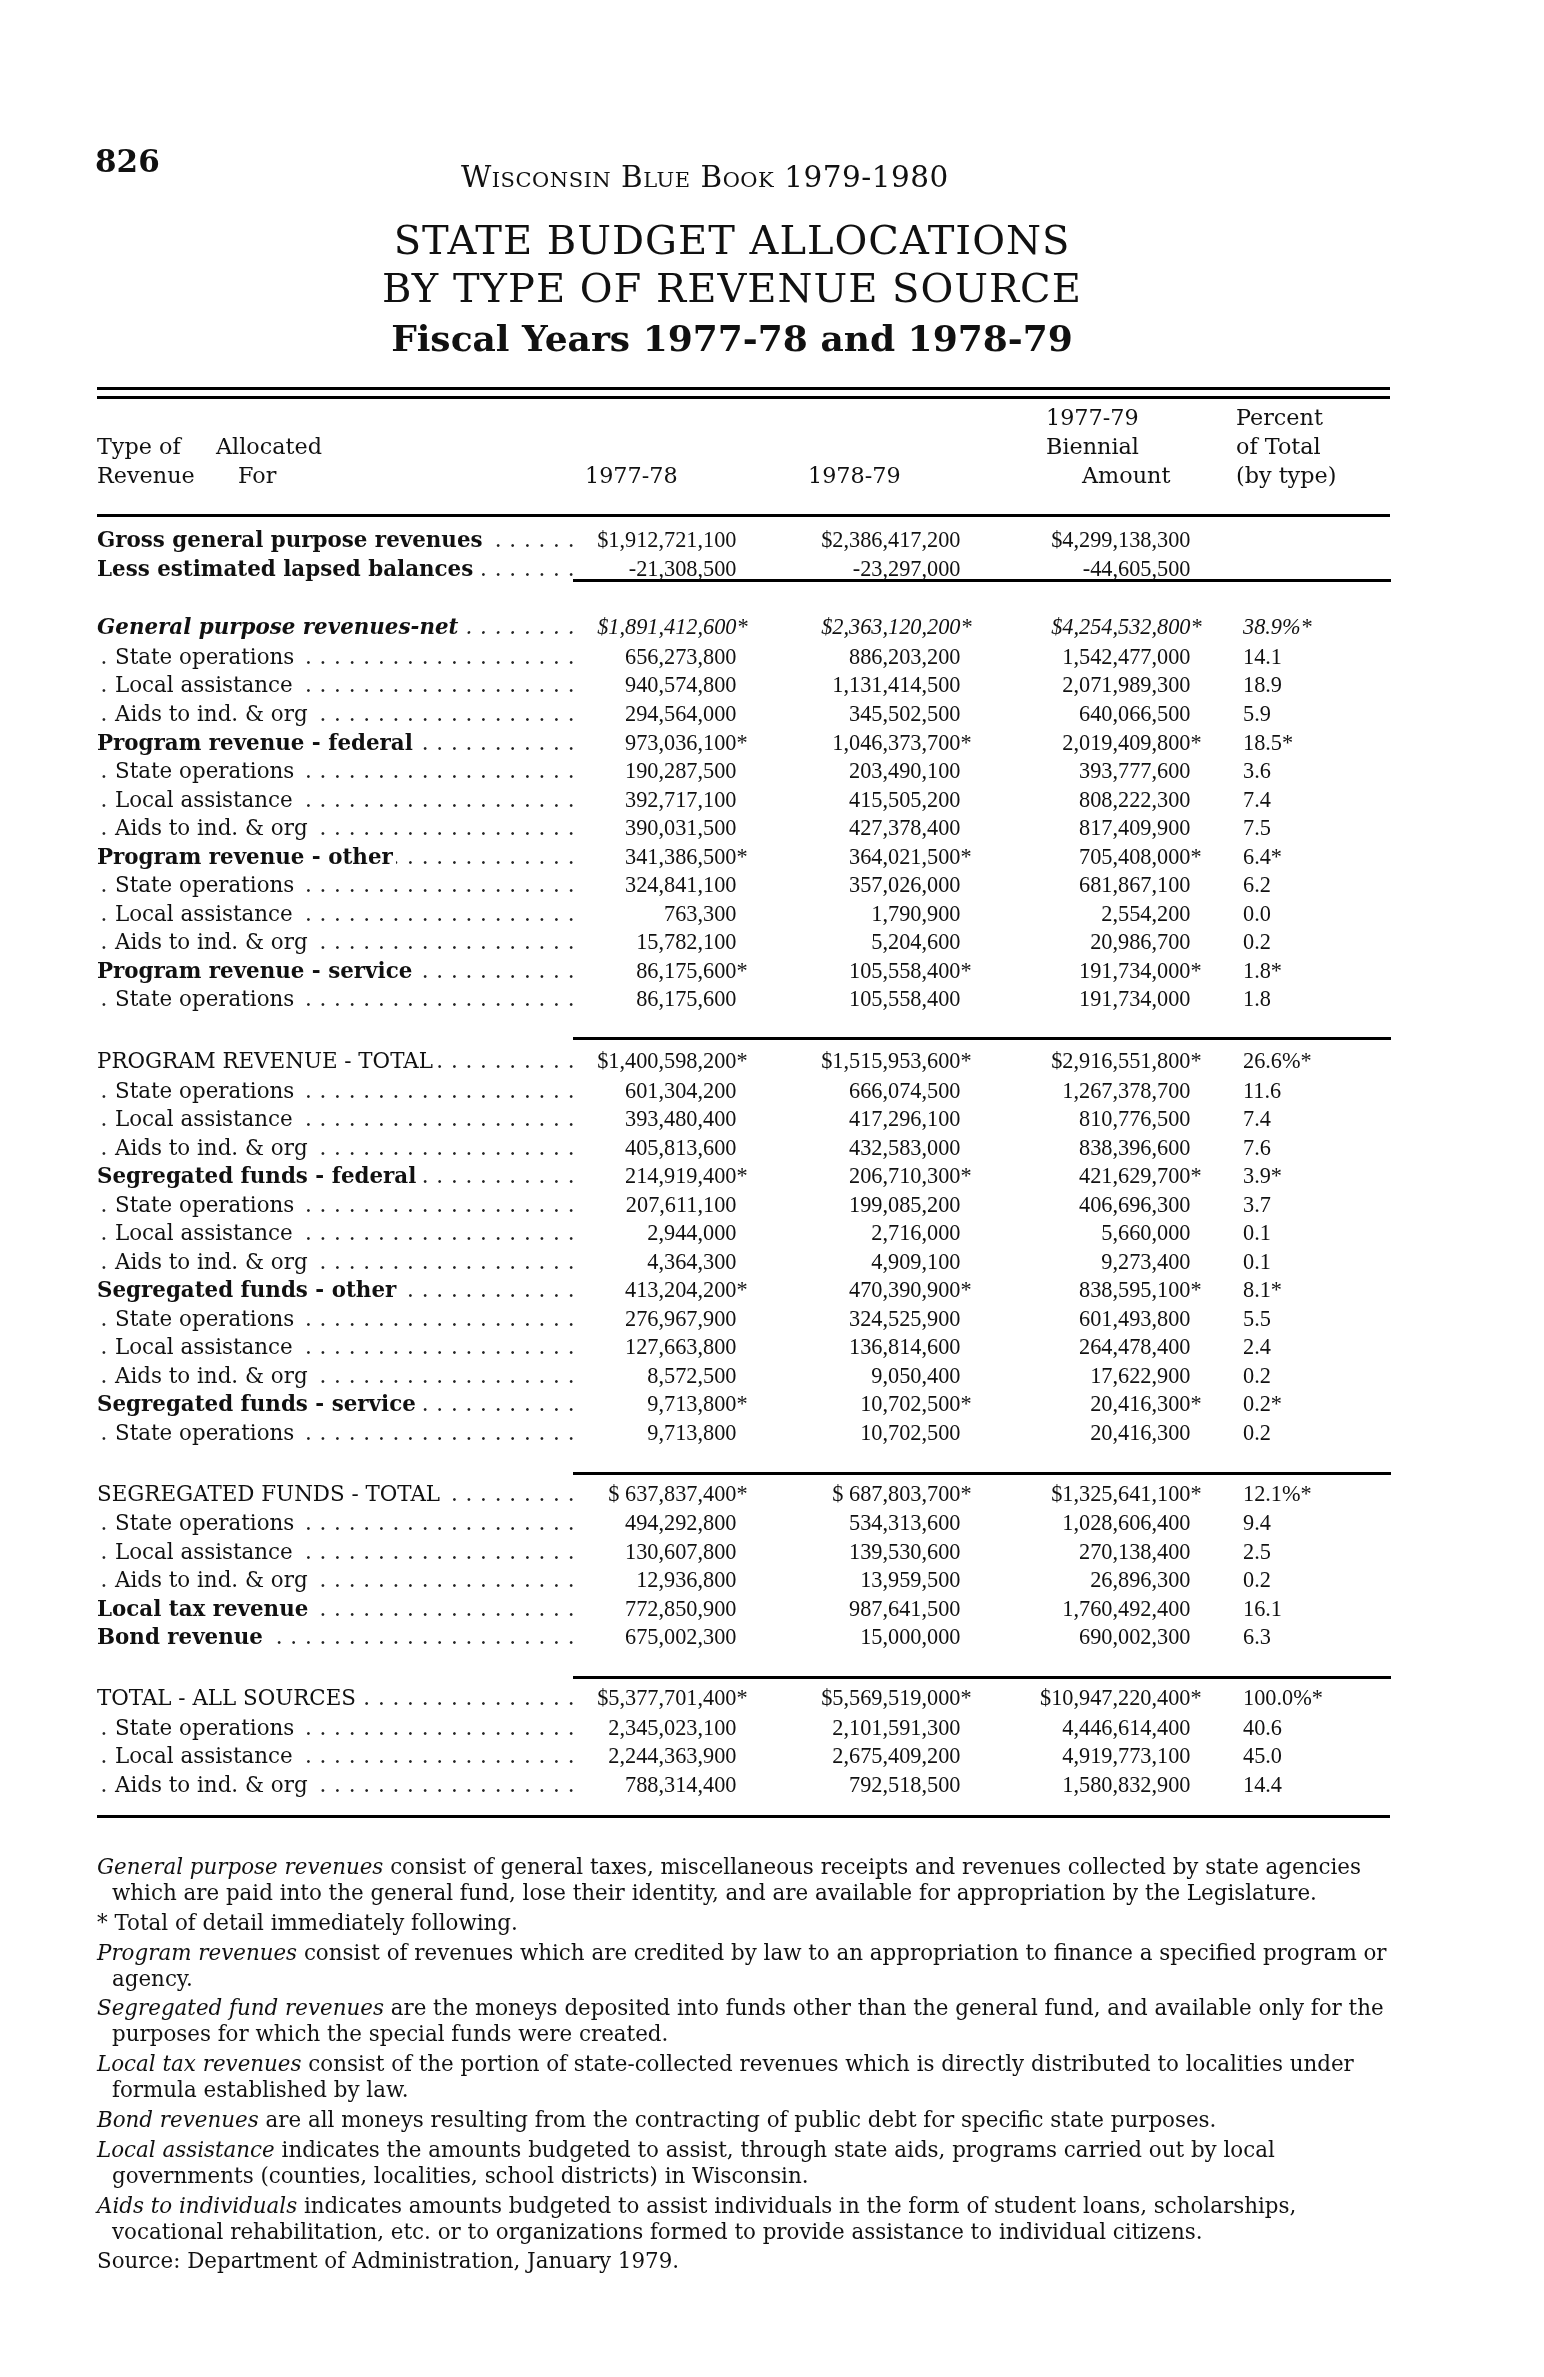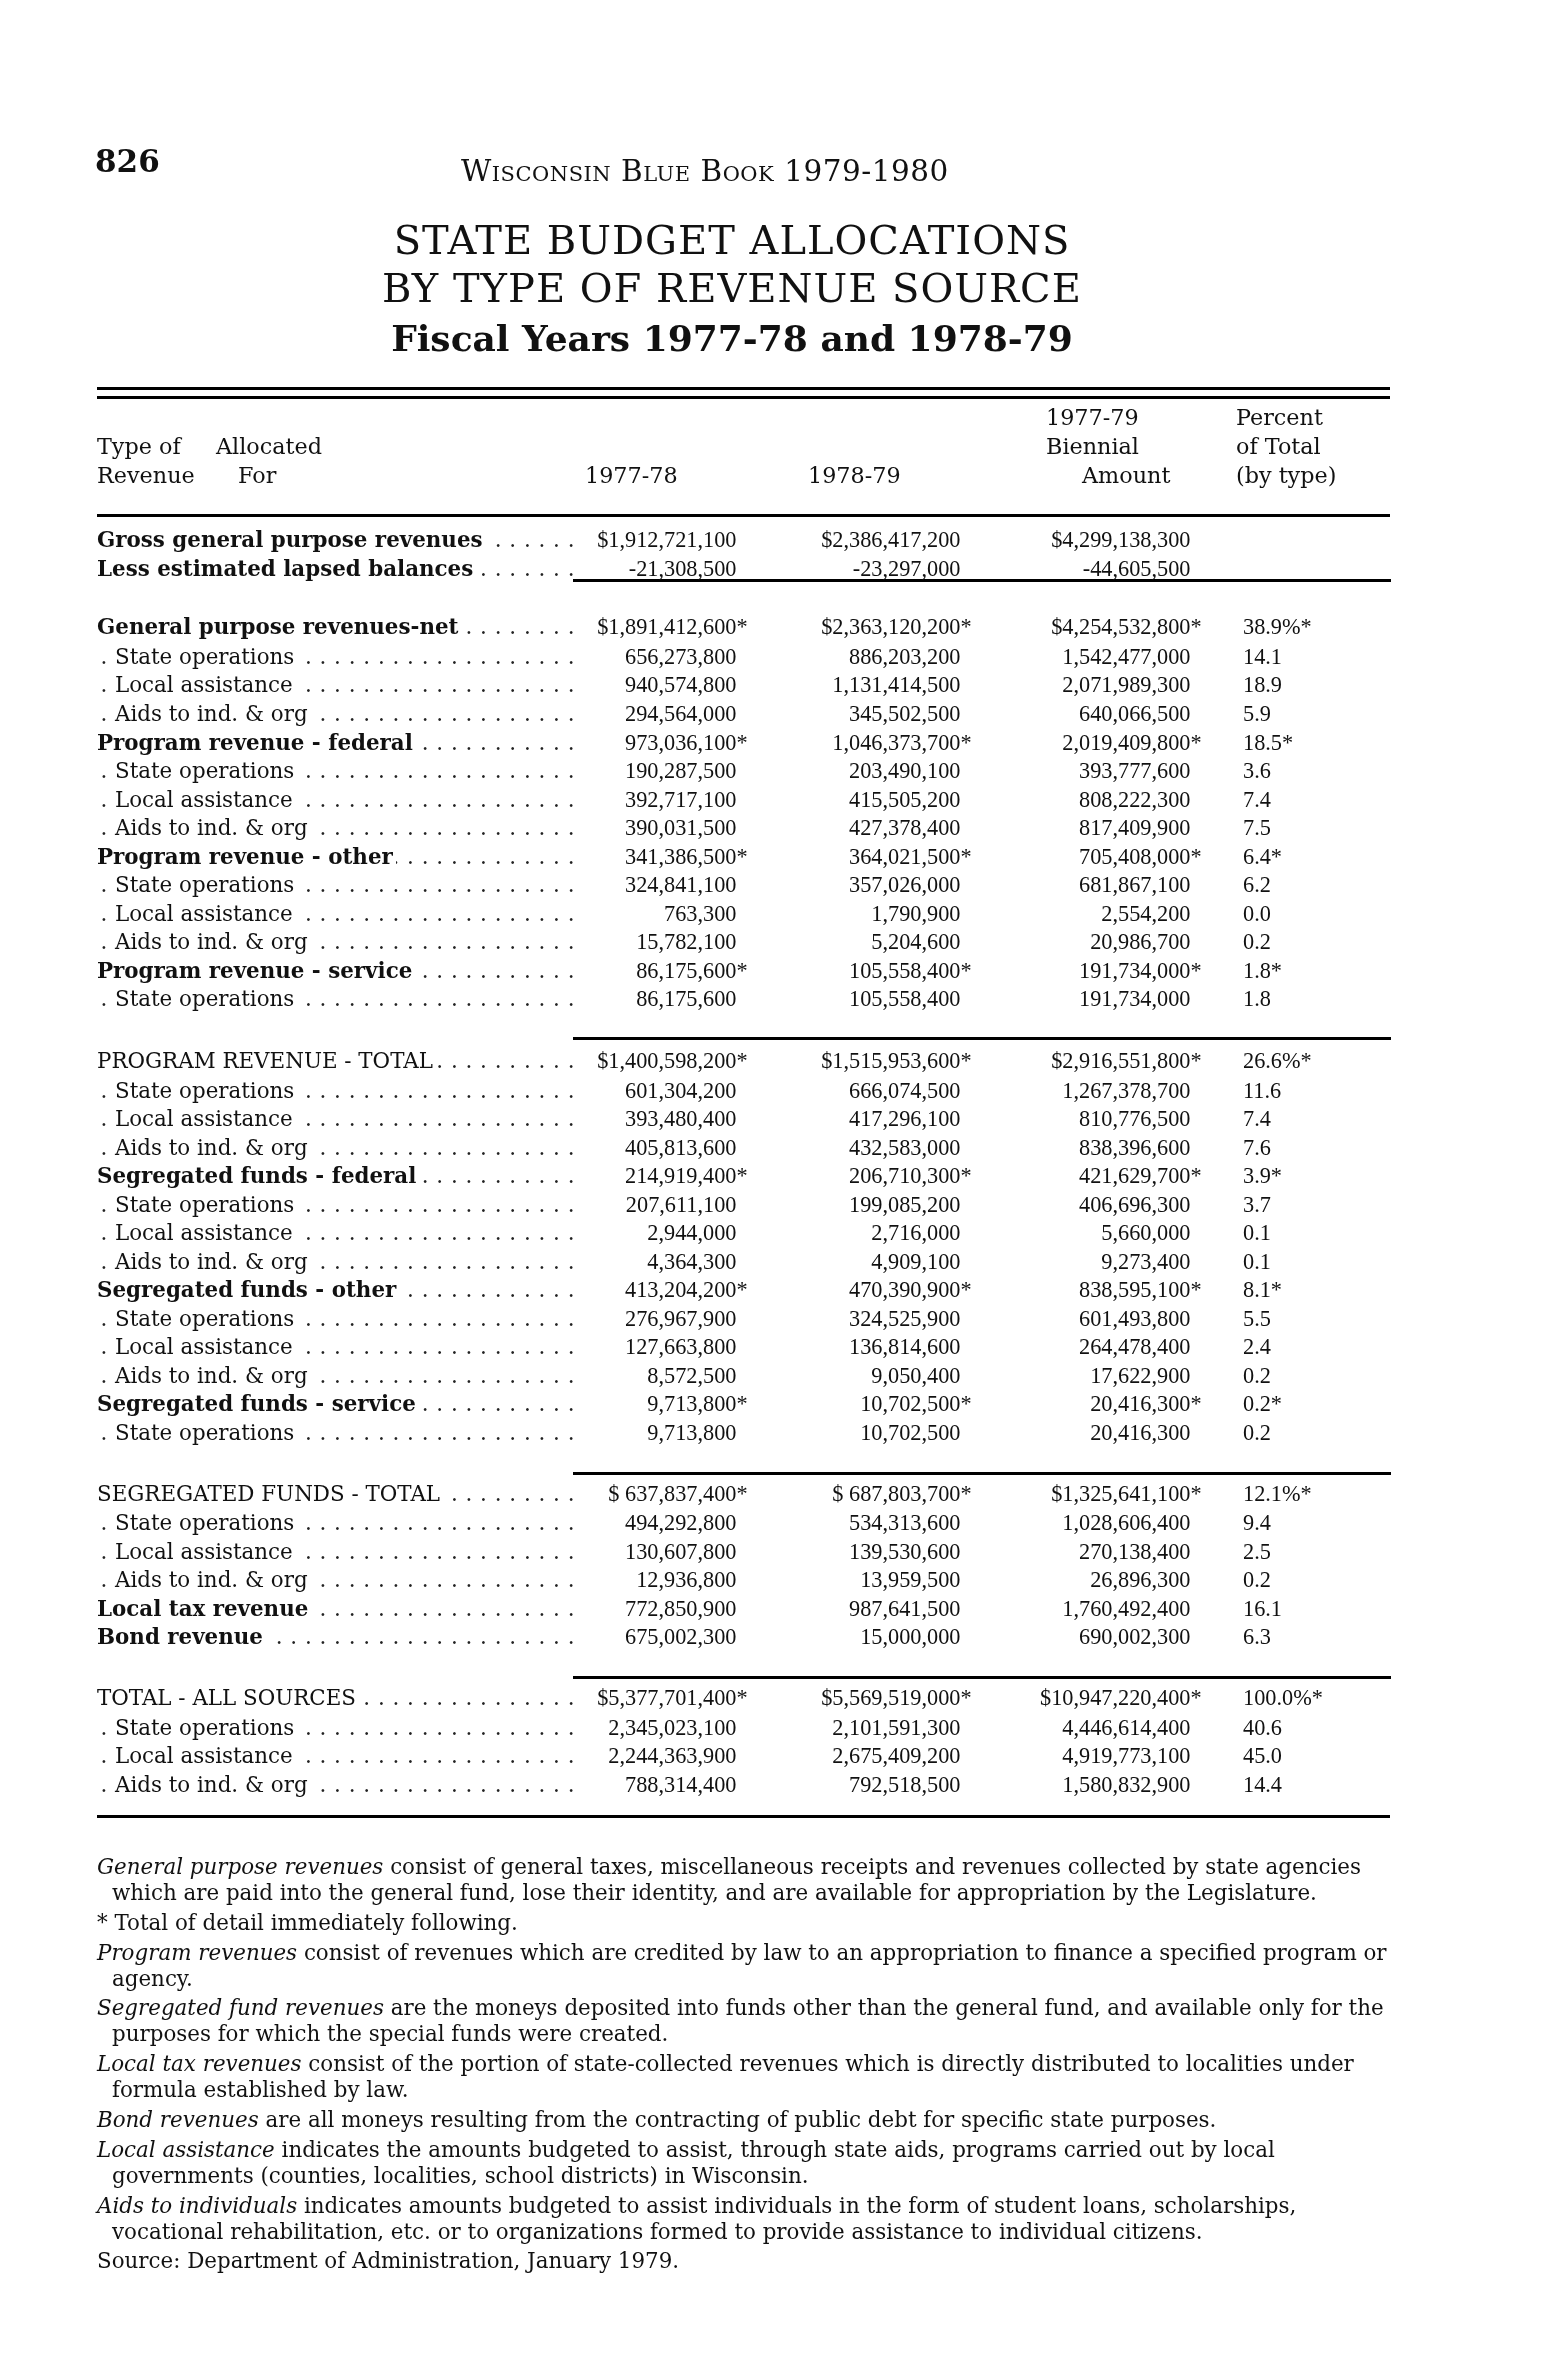--- a/index.html
+++ b/index.html
@@ -8,21 +8,21 @@
     height: 2482px;
     position: relative;
     color: #111111;
     font-family: "DejaVu Serif", "Liberation Serif", serif;
     overflow: hidden;
   }
   .page { position: absolute; left: 0; top: 0; width: 1544px; height: 2482px; }
 
   .running-head { position: absolute; top: 143px; left: 95px; width: 1293px; height: 43px; }
   .page-number { position: absolute; left: 0; top: 0; font-size: 31px; font-weight: bold; font-family: "DejaVu Serif", serif; }
-  .running-title { position: absolute; left: 366px; top: 11px; font-size: 29.5px; font-variant: small-caps; letter-spacing: 0.5px; }
+  .running-title { position: absolute; left: 366px; top: 17px; font-size: 29.5px; font-variant: small-caps; letter-spacing: 0.5px; }
 
   .title-block { position: absolute; top: 216px; left: 95px; width: 1293px; text-align: center; }
   .title-line { font-size: 40px; font-weight: normal; line-height: 48px; letter-spacing: 1px; margin-left: -19px; }
   .subtitle { font-size: 36px; font-weight: bold; line-height: 49px; margin-top: 1.9px; margin-left: -19px; }
 
   .rule { position: absolute; left: 97px; width: 1293px; background: #000; }
   .rule.thick { height: 3.3px; }
   .rule.mid { height: 2.9px; }
 
   .col-head { position: absolute; font-size: 22.3px; line-height: 29.5px; }
@@ -97,21 +97,21 @@
         <div class="num c3">$4,299,138,300<span class="star"></span></div>
         <div class="num c4"></div>
       </div>
       <div class="row" style="top: 554px;">
         <div class="label bold"><span class="txt">Less estimated lapsed balances</span></div>
         <div class="num c1">-21,308,500<span class="star"></span></div>
         <div class="num c2">-23,297,000<span class="star"></span></div>
         <div class="num c3">-44,605,500<span class="star"></span></div>
         <div class="num c4"></div>
       </div>
-      <div class="row" style="top: 612px;">
+      <div class="row" style="top: 612px; font-style: italic;">
         <div class="label bold"><span class="txt">General purpose revenues-net</span></div>
         <div class="num c1">$1,891,412,600<span class="star">*</span></div>
         <div class="num c2">$2,363,120,200<span class="star">*</span></div>
         <div class="num c3">$4,254,532,800<span class="star">*</span></div>
         <div class="num c4">38.9%*</div>
       </div>
       <div class="row" style="top: 642px;">
         <div class="label indent"><span class="txt">State operations</span></div>
         <div class="num c1">656,273,800<span class="star"></span></div>
         <div class="num c2">886,203,200<span class="star"></span></div>

